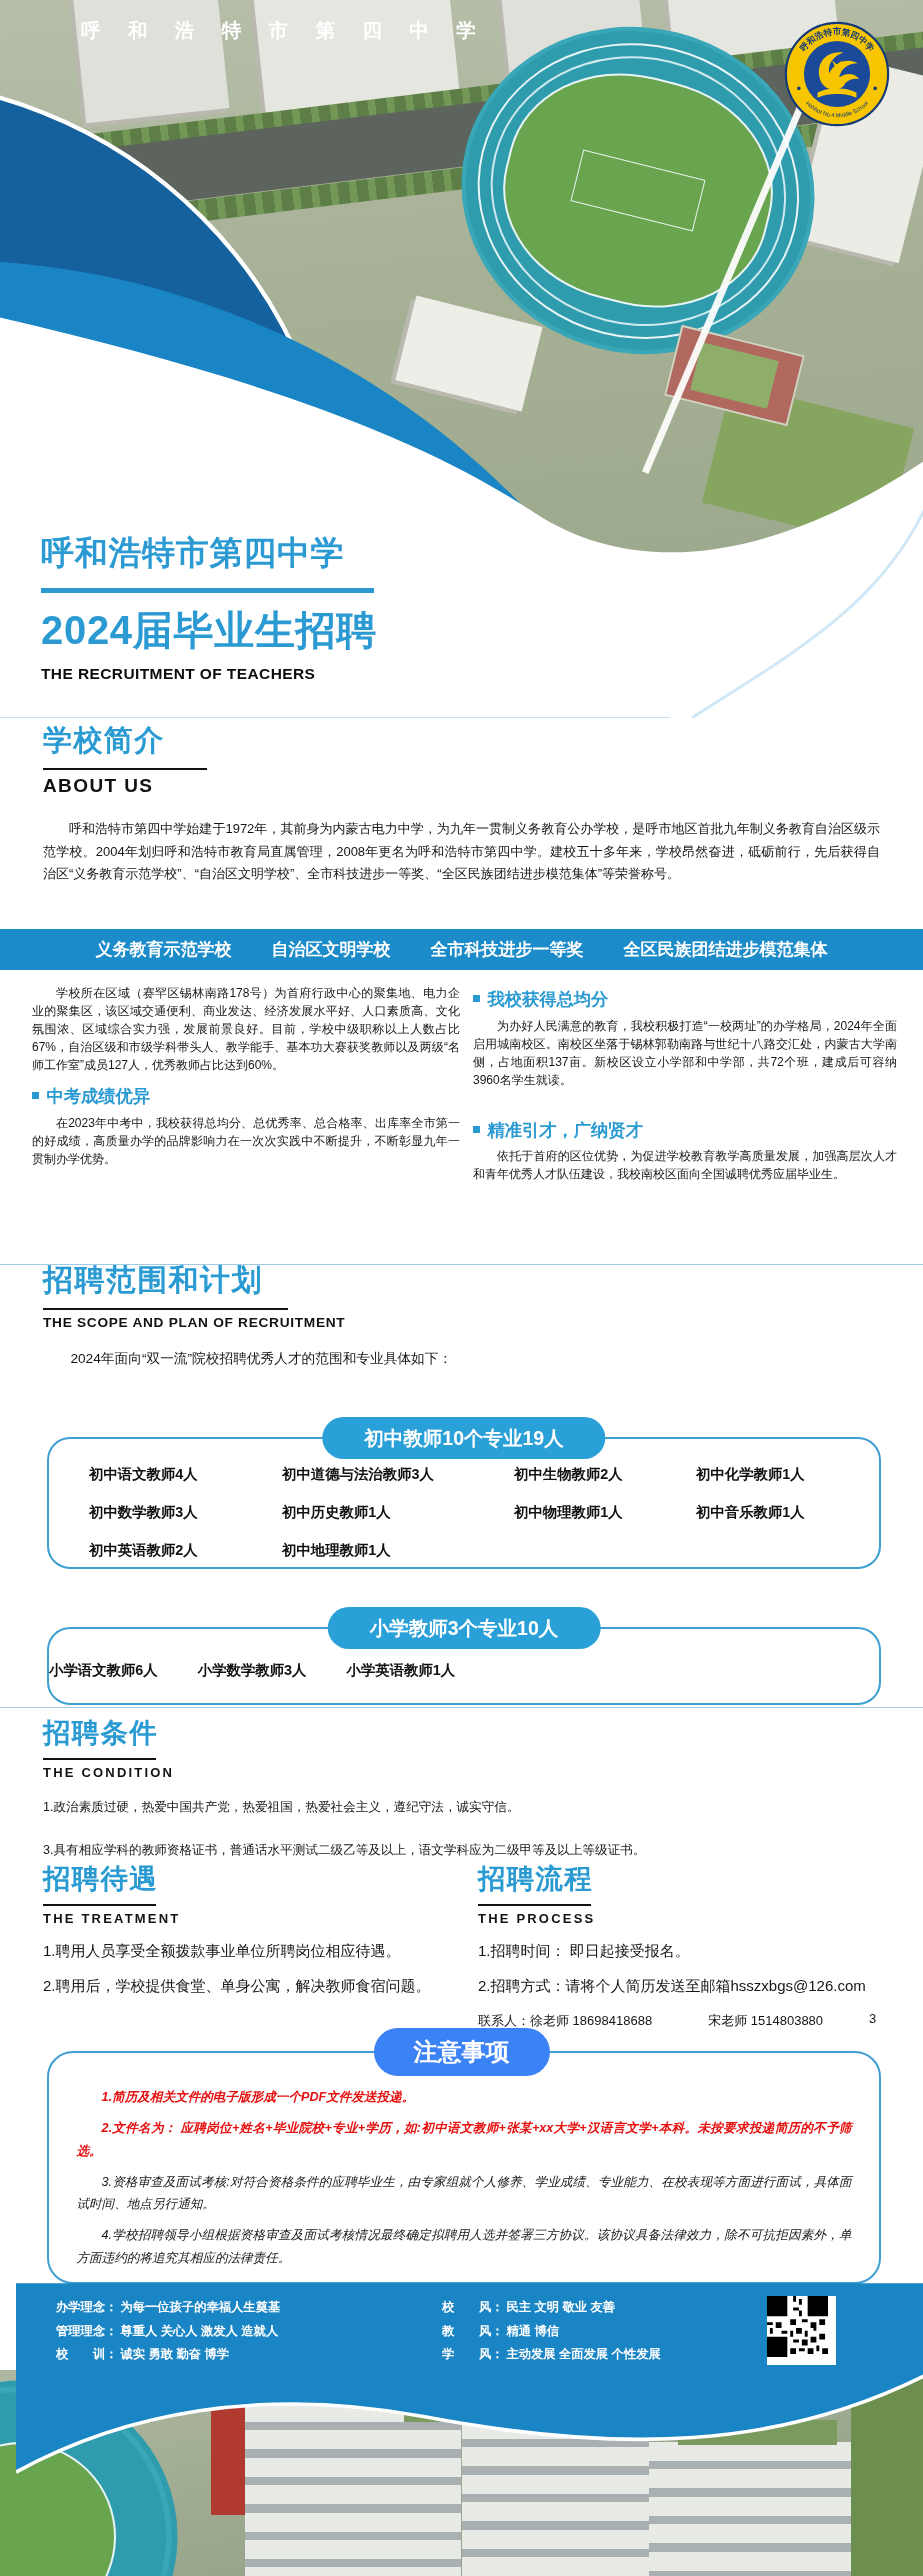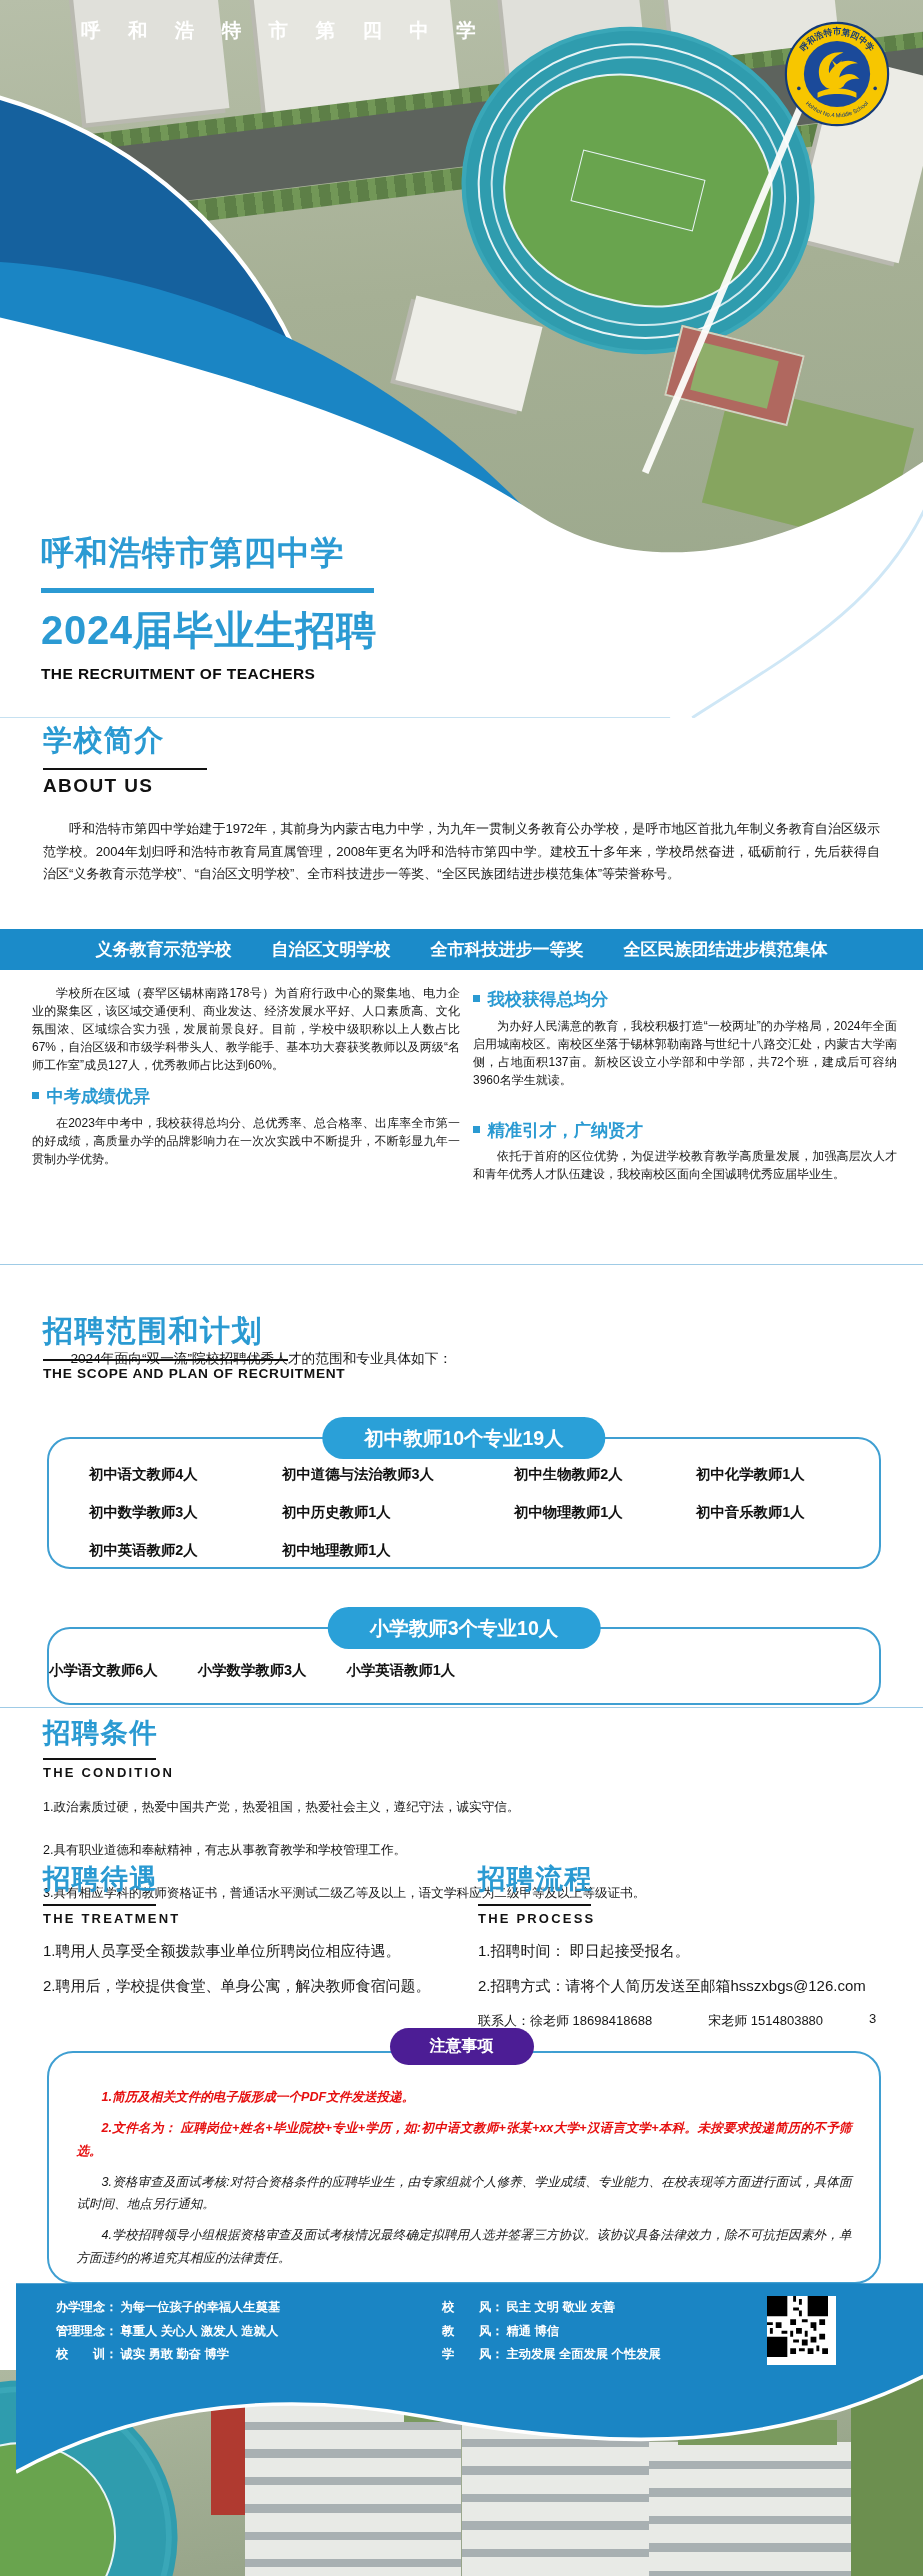--- a/index.html
+++ b/index.html
@@ -51,21 +51,21 @@
   .honor span{color:#fff;font-size:17px;font-weight:bold;white-space:nowrap;}
 
   
   .adv-col{top:981px;}
   .adv-h{display:flex;align-items:center;gap:7.2px;font-size:17.3px;font-weight:bold;color:#2a9ad2;margin:5.8px 0 5.8px 0;}
   .adv-sq{width:7.2px;height:7.2px;background:#2a9ad2;flex:0 0 auto;}
   .adv-col p{margin:2.9px 0 7.2px 0;font-size:12px;line-height:18px;text-align:justify;text-indent:2em;color:#161616;}
   .divider{left:0;width:923px;height:1.4px;background:#9fcbe6;}
 
   
-  .plan-h{top:1311px;left:43px;}
+  .plan-h{top:1260px;left:43px;}
   .plan-h .sec-cn{font-size:30px;}
   .plan-h .sec-rule{width:245px;}
   .plan-h .sec-en{font-size:13.7px;letter-spacing:0.7px;}
   .plan-intro{top:1350px;left:43px;width:837px;font-size:13.7px;text-indent:2em;color:#161616;}
   .plan-box{left:47px;width:830px;border:2.2px solid #3f9fd2;border-radius:23px;background:#fff;}
   .pill{position:absolute;top:-21.6px;left:50%;transform:translateX(-50%);background:#2aa0d8;color:#fff;
     font-size:19.5px;font-weight:bold;padding:7.2px 42px;border-radius:29px;white-space:nowrap;}
   .box-junior{top:1437px;height:128px;}
   .pos-grid{margin:26px 0 0 40px;display:grid;grid-template-columns:193px 232px 182px 182px;row-gap:19px;}
   .pos-grid div{font-size:14.4px;font-weight:bold;color:#111;}
@@ -86,21 +86,21 @@
   .proc{top:1861px;left:478px;width:422px;}
   .treat .sec-cn,.proc .sec-cn{font-size:27.4px;}
   .treat .sec-rule,.proc .sec-rule{width:113px;}
   .treat .sec-en,.proc .sec-en{font-size:13px;letter-spacing:2.2px;}
   .tp-items{margin-top:16px;}
   .tp-items p{margin:0 0 16px 0;font-size:15px;color:#161616;}
   .contact-row{display:flex;gap:56px;font-size:13px;color:#161616;white-space:nowrap;}
   .page-num{top:2011px;left:869px;font-size:13px;color:#161616;}
 
   
-  .notes-pill{top:2028px;left:50%;transform:translateX(-50%);background:#4c1d95;color:#fff;font-size:16px;font-weight:bold;
+  .notes-pill{top:2028px;left:50%;transform:translateX(-50%);background:#3b82f6;color:#fff;font-size:24px;font-weight:bold;
     padding:8px 40px;border-radius:29px;white-space:nowrap;z-index:2;}
   .notes-box{top:2051px;left:47px;width:830px;height:229px;border:2.2px solid #3f9fd2;border-radius:26px;background:#fff;}
   .notes-box .inner{padding:33px 27.4px 10px 27.4px;font-style:italic;}
   .notes-box p{margin:0 0 8.7px 0;font-size:12.6px;line-height:22.4px;text-align:justify;text-indent:2em;}
   .note-red{color:#e60f0f;font-weight:bold;}
   .note-black{color:#161616;}
 
   
   .band{top:2283px;left:16px;width:842px;height:213px;z-index:2;}
   .band svg{position:absolute;top:0;left:0;}
@@ -254,21 +254,20 @@
   </div>
 
   <div class="abs divider" style="top:1707px;"></div>
 
   <div class="abs cond">
     <div class="sec-cn">招聘条件</div>
     <div class="sec-rule"></div>
     <div class="sec-en">THE CONDITION</div>
     <div class="items">
       <p>1.政治素质过硬，热爱中国共产党，热爱祖国，热爱社会主义，遵纪守法，诚实守信。</p>
-      <p>2.具有职业道德和奉献精神，有志从事教育教学和学校管理工作。</p>
       <p>3.具有相应学科的教师资格证书，普通话水平测试二级乙等及以上，语文学科应为二级甲等及以上等级证书。</p>
     </div>
   </div>
 
   <div class="abs treat">
     <div class="sec-cn">招聘待遇</div>
     <div class="sec-rule"></div>
     <div class="sec-en">THE TREATMENT</div>
     <div class="tp-items">
       <p>1.聘用人员享受全额拨款事业单位所聘岗位相应待遇。</p>

